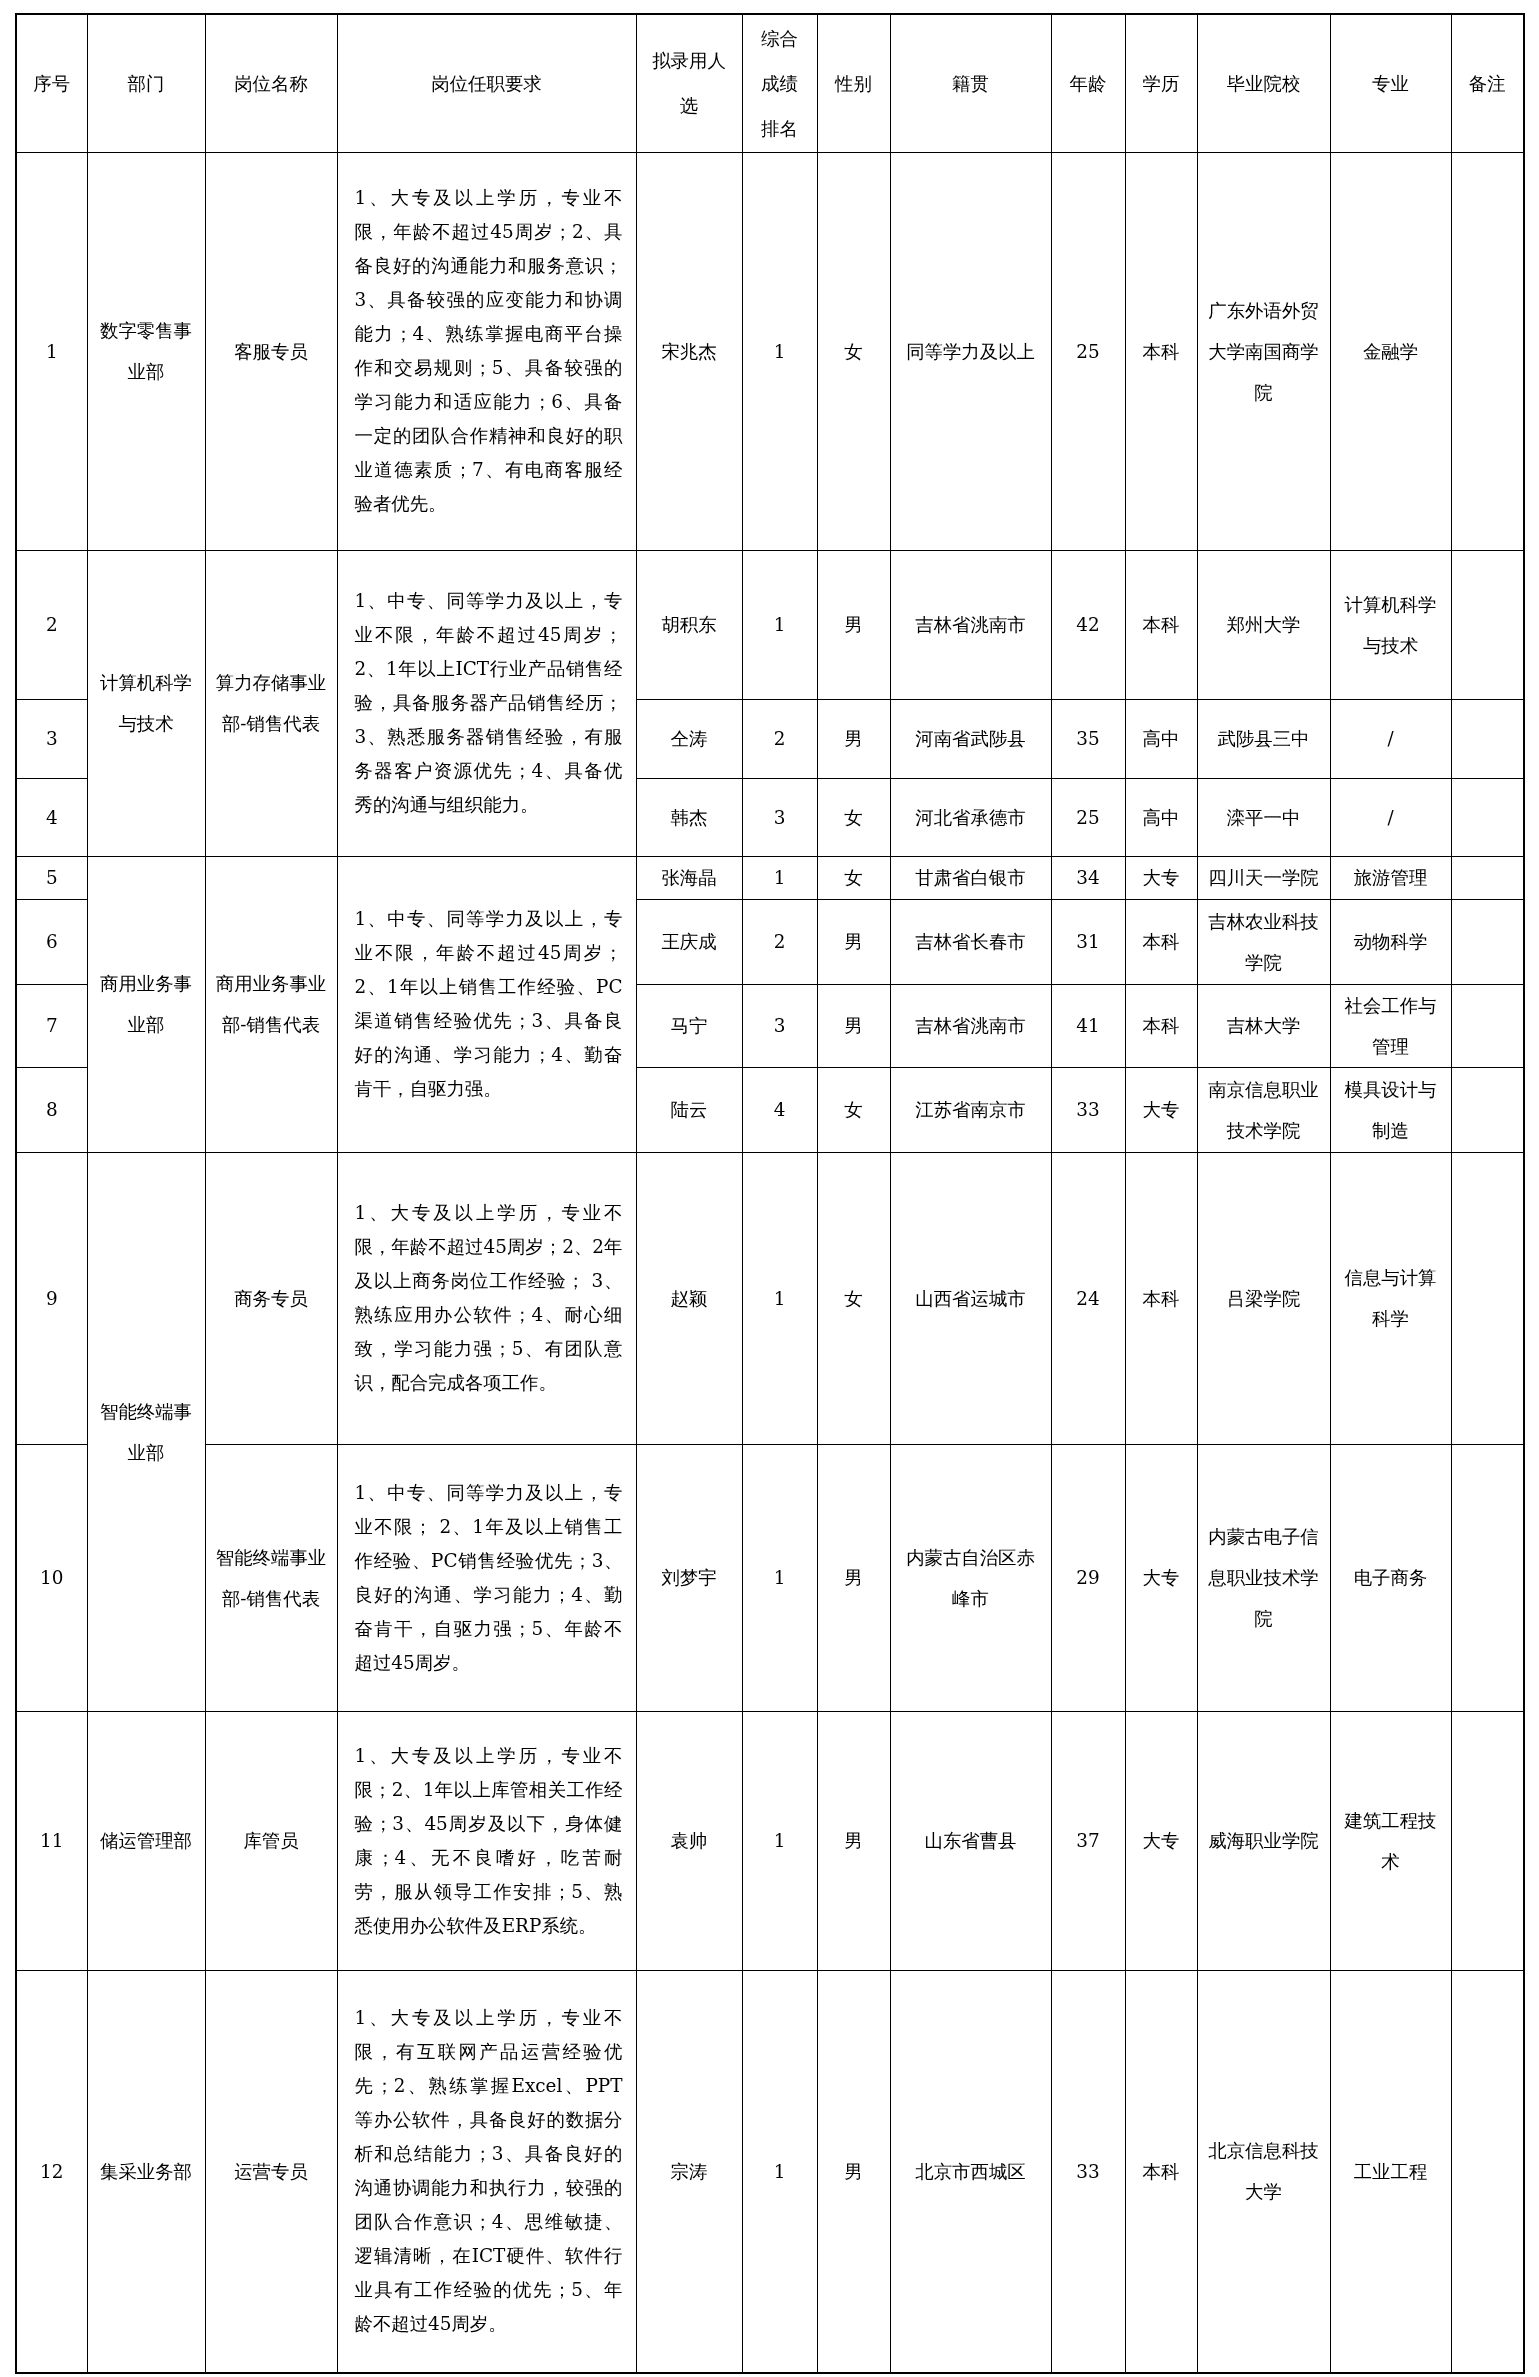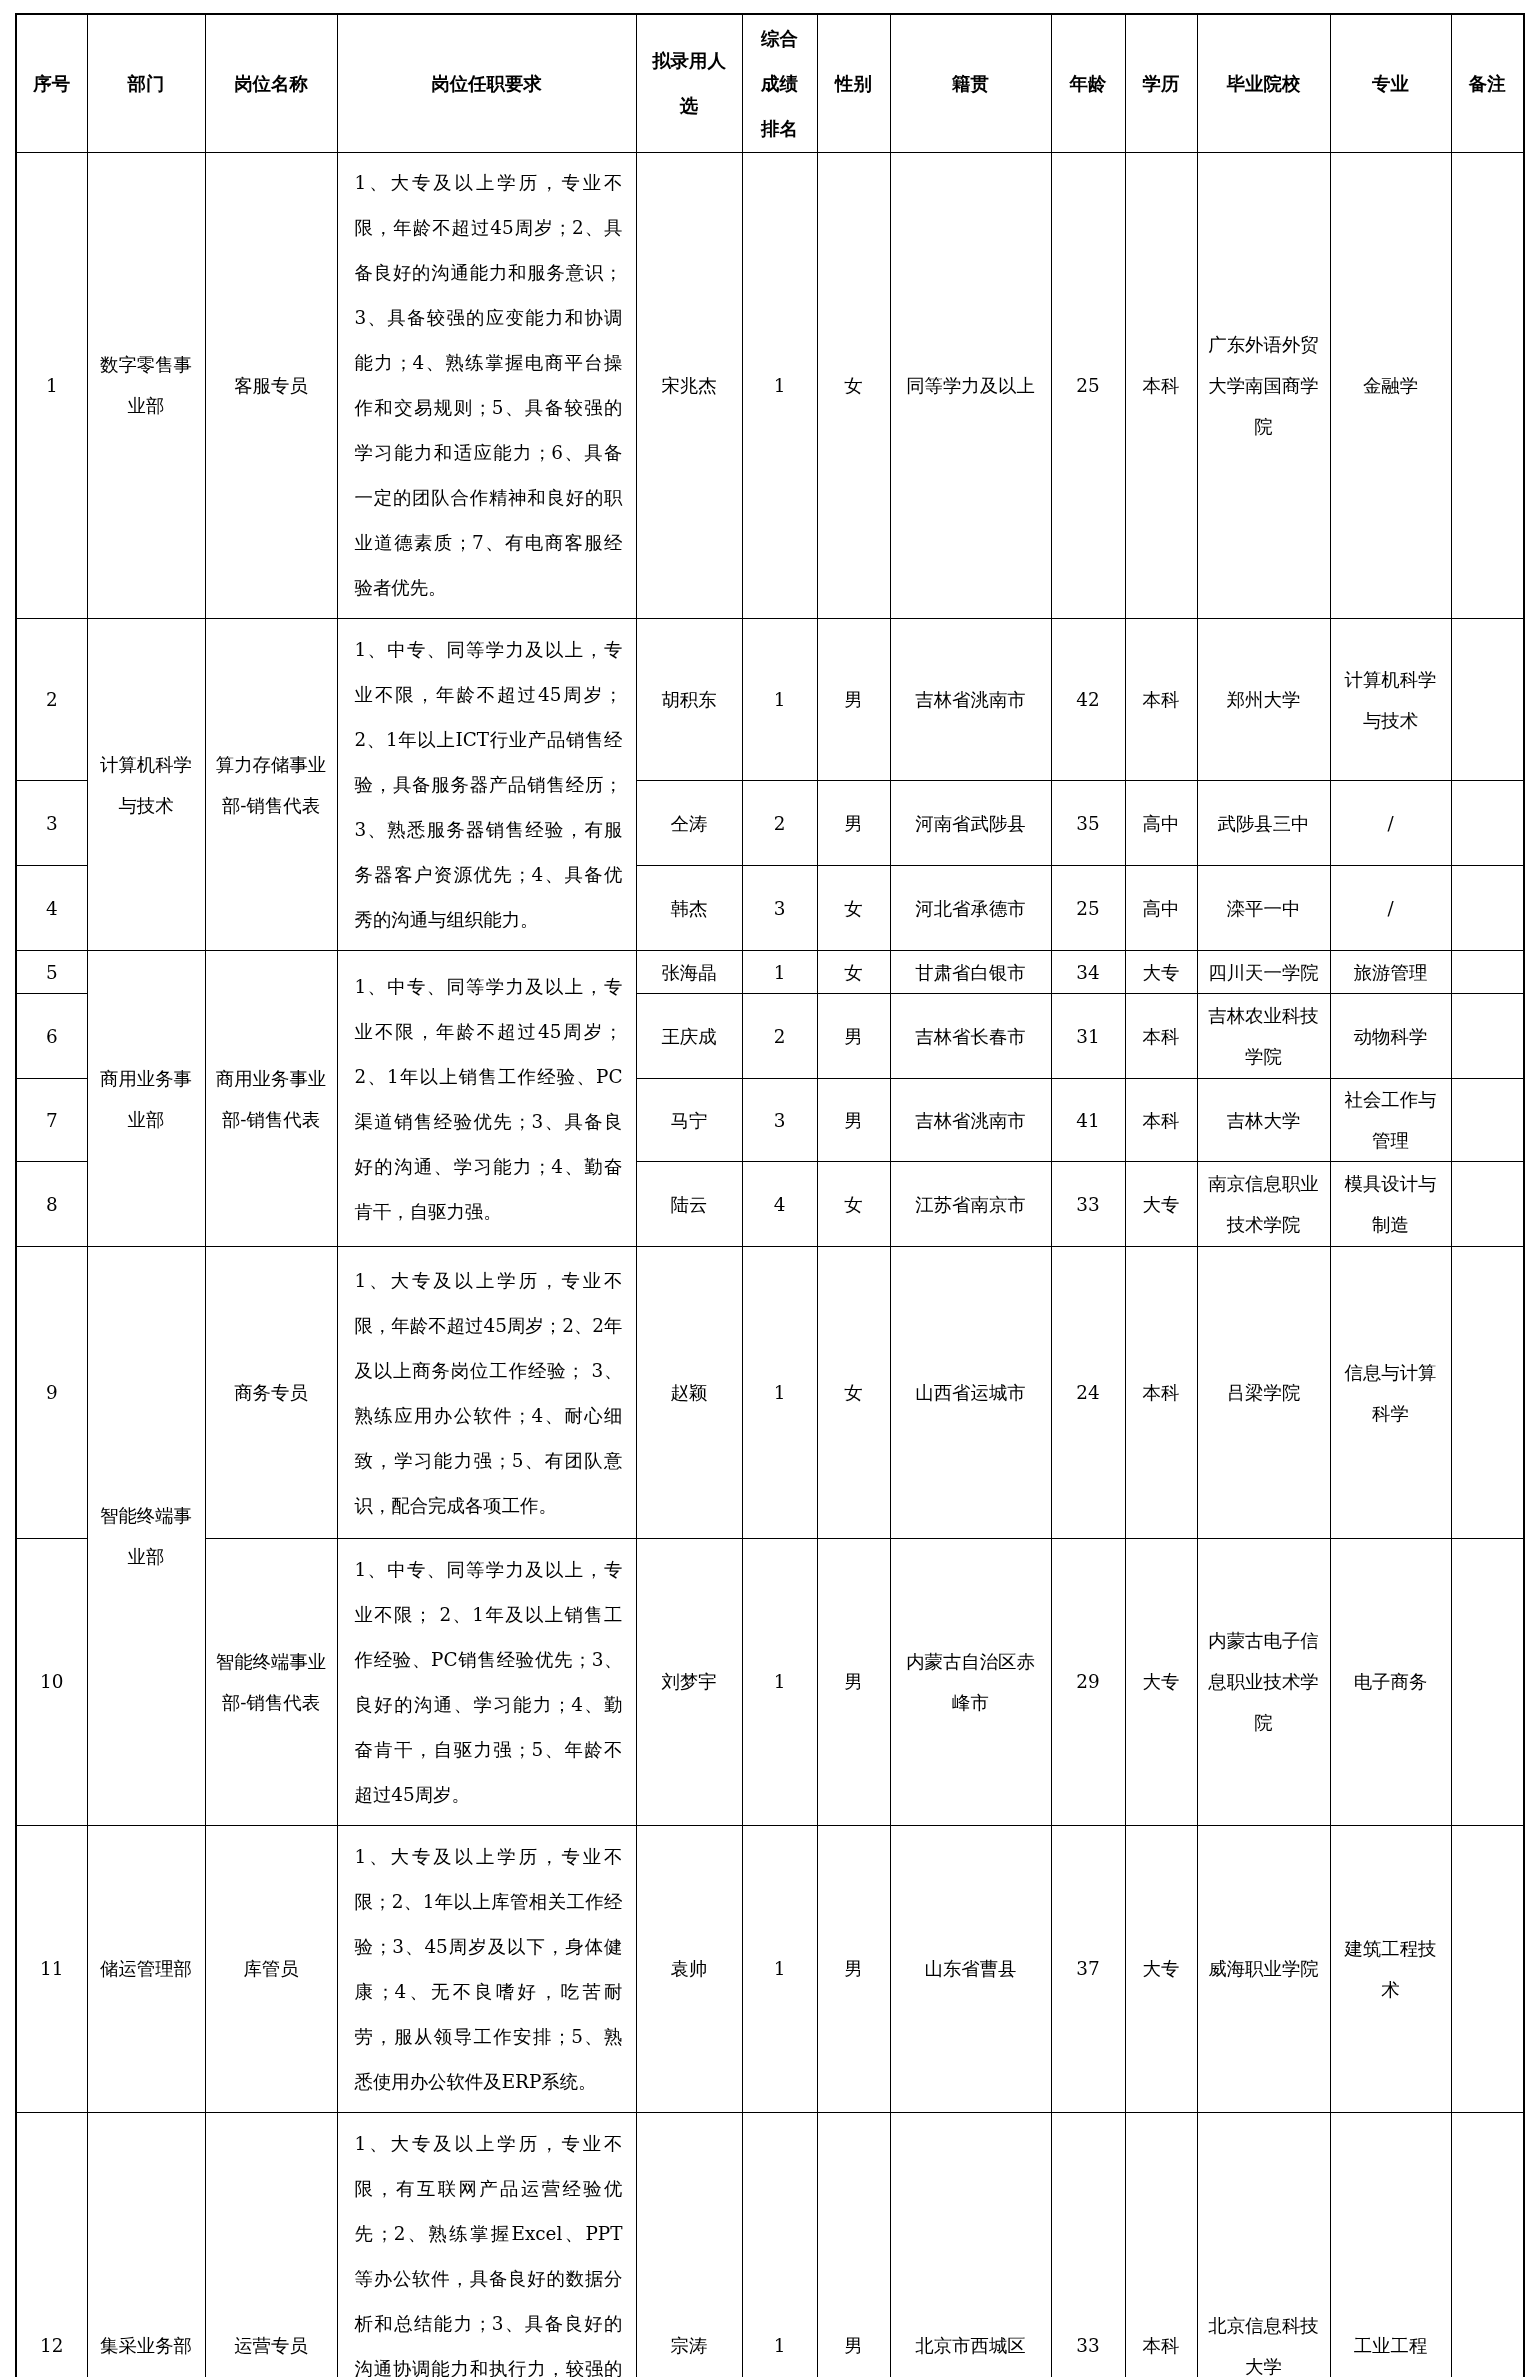--- a/index.html
+++ b/index.html
@@ -29,26 +29,25 @@
     vertical-align: middle;
     line-height: 41px;
     padding: 0 7.9px;
     word-break: break-all;
     overflow: hidden;
   }
   th {
     padding: 0 8px;
     line-height: 45px;
     white-space: pre-line;
-    font-weight: bold;
   }
   td.req {
     text-align: justify;
     text-justify: inter-character;
-    line-height: 45px;
+    line-height: 34px;
     padding: 7.9px 13px 7.9px 17px;
     margin-top: 37px;
   }
 </style>
 </head>
 <body>
 
 <div class="page">
   <table class="roster">
       <colgroup>

